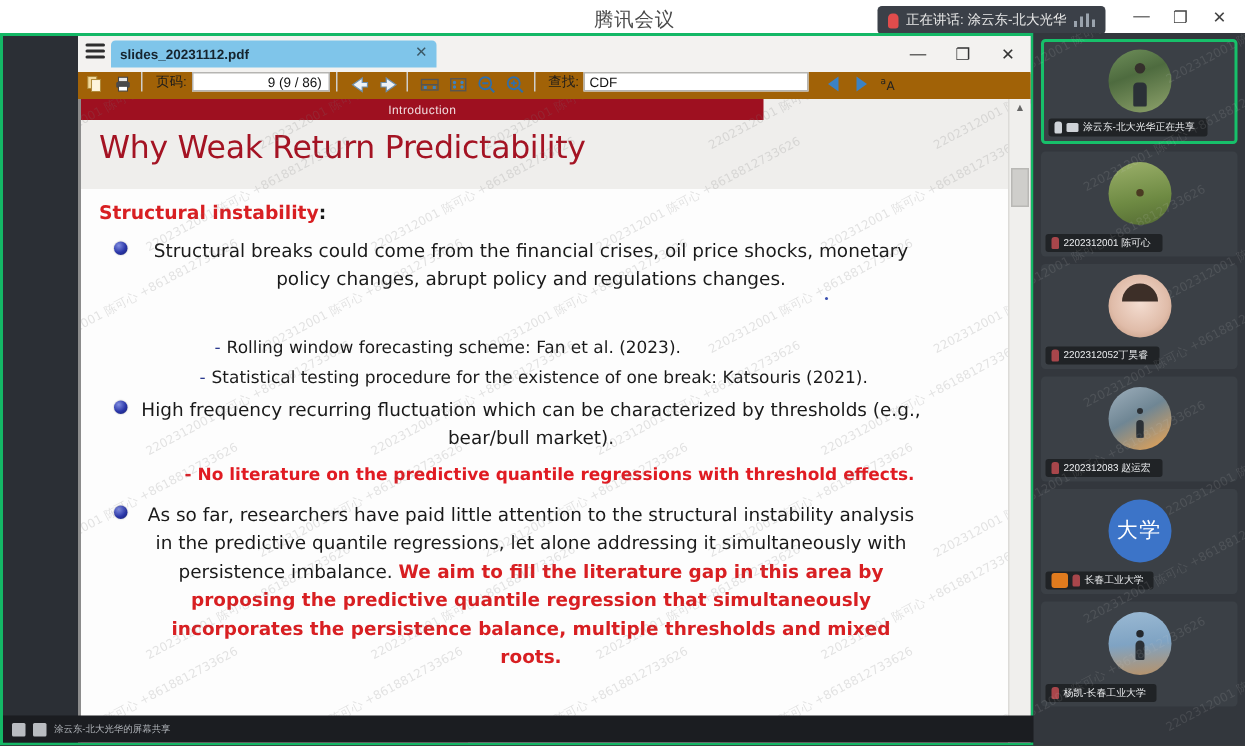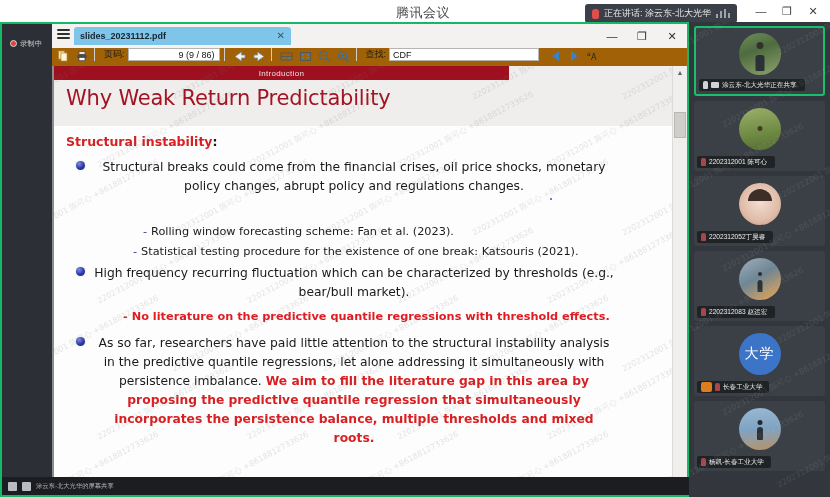--- a/index.html
+++ b/index.html
@@ -167,26 +167,20 @@
     <span class="toast-wave">
       <i style="height:4px"></i>
         <i style="height:7px"></i>
         <i style="height:9px"></i>
         <i style="height:5px"></i>
     </span>
   </div>
 
   <div class="share-frame">
 
-    <div class="rec-strip">
-      <div class="rec-badge">
-        <span class="rec-dot"></span>
-        <span class="rec-text">录制中</span>
-      </div>
-    </div>
 
     <div class="pdfwin">
 
       <div class="pdf-tabbar">
         <div class="hamburger">
             <i></i>
             <i></i>
             <i></i>
           </div>
         <div class="pdf-tab">

